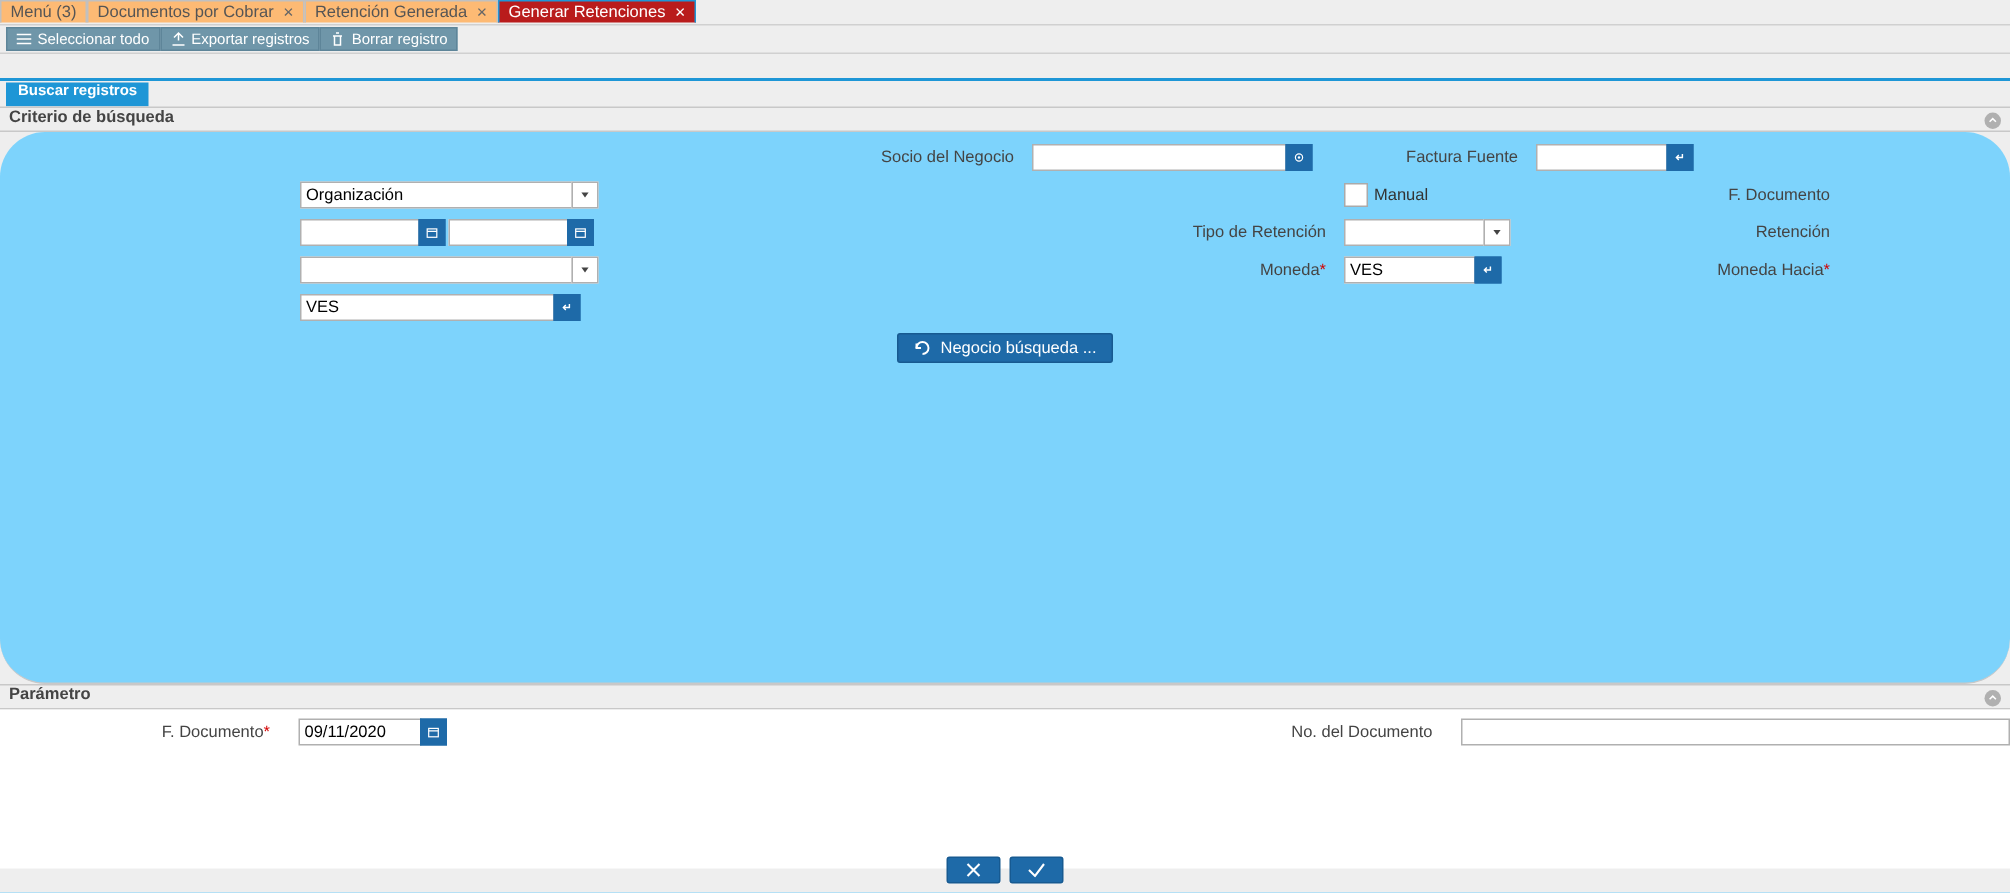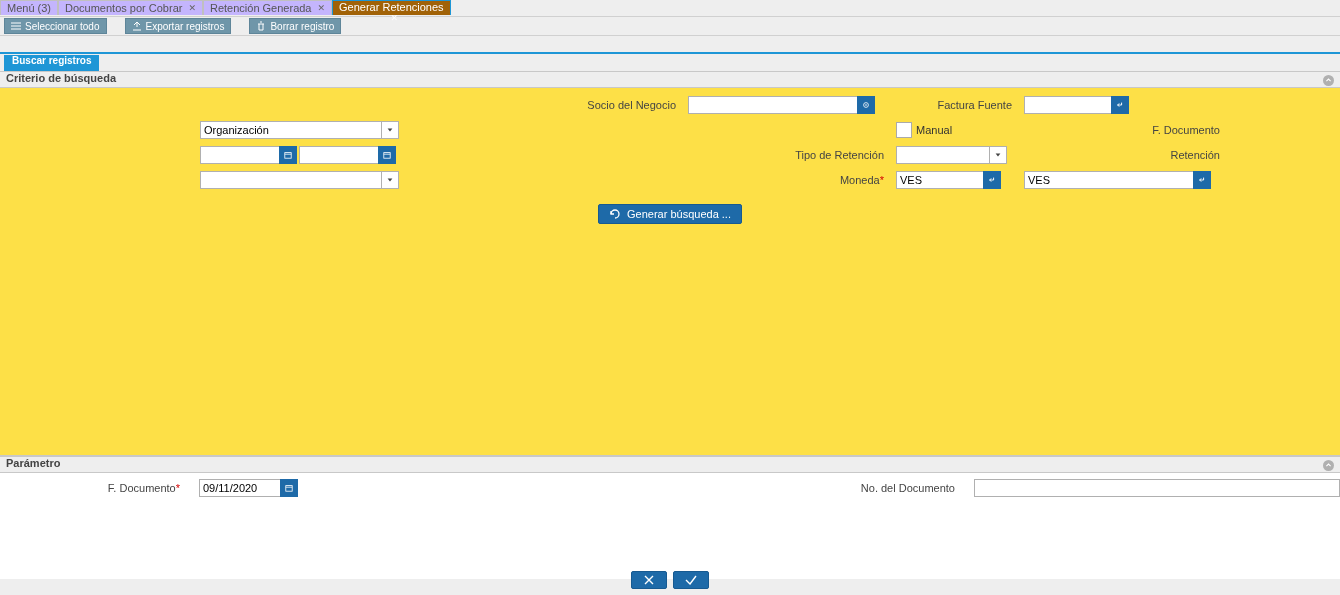--- a/index.html
+++ b/index.html
@@ -26,46 +26,45 @@
   height: 15px;
   display: flex;
   align-items: center;
   padding: 0 6px;
   color: #555;
   border: 1px solid #c0c0c0;
   border-bottom: none;
   margin-right: 0;
   cursor: pointer;
   font-size: 11px;
-  background: #c4b5fd;
+  background: #fdba74;
 }
 .tab.active {
-  background: #a16207;
+  background: #b91c1c;
   color: #ffffff;
   border-color: #1e96d6;
-  flex-direction: column;
 }
 .tab .close-x {
   display: inline-block;
   margin-left: 6px;
   font-size: 9px;
   color: #666;
 }
 .tab.active .close-x { color: #fff; }
 
 
 .toolbar {
   height: 20px;
   background: #eeeeee;
   border-top: 1px solid #d0d0d0;
   border-bottom: 1px solid #d0d0d0;
   display: flex;
   align-items: center;
   padding: 0 4px;
-  gap: 18px;
+  gap: 0;
 }
 .toolbar-btn {
   height: 16px;
   background: #6f96a9;
   color: #fff;
   border: 1px solid #5e8599;
   display: flex;
   align-items: center;
   padding: 0 6px;
   font-size: 10px;
@@ -113,25 +112,26 @@
   border-radius: 50%;
   background: #b0b0b0;
   display: flex;
   align-items: center;
   justify-content: center;
 }
 .panel-header .collapse-knob svg { width: 7px; height: 7px; }
 
 
 .criteria-body {
-  background: #fde047;
+  background: #7dd3fc;
   border-bottom: 1px solid #c8c8c8;
   padding: 8px 0 10px 0;
   height: 368px;  
   position: relative;
+  border-radius: 30px;
 }
 .form-grid {
   display: grid;
   grid-template-columns: 480px 200px 120px 200px;
   column-gap: 8px;
   row-gap: 7px;
   align-items: center;
   width: 940px;
   margin: 0 auto 8px auto;
 }
@@ -420,40 +420,43 @@
     </div>
     <div class="field-wrap">
       <input class="text-input" style="width: 88px;" value="VES">
       <span class="pick-btn blue">
         <svg viewBox="0 0 10 10">
             <path d="M7 2 L7 5 L2 5 M4 3 L2 5 L4 7" stroke="#fff" stroke-width="1.2" fill="none"></path>
           </svg>
       </span>
     </div>
 
+    <div class="lbl">
+      <span>Moneda Hacia</span><span class="req">*</span>
+    </div>
     <div class="field-wrap">
       <input class="text-input" style="width: 170px;" value="VES">
       <span class="pick-btn blue">
         <svg viewBox="0 0 10 10">
             <path d="M7 2 L7 5 L2 5 M4 3 L2 5 L4 7" stroke="#fff" stroke-width="1.2" fill="none"></path>
           </svg>
       </span>
     </div>
     <div></div>
     <div></div>
     <div></div>
   </div>
 
   <div class="start-search-row">
     <div class="start-search-btn">
       <svg viewBox="0 0 12 12" width="12" height="12">
           <path d="M2 6 A4 4 0 1 1 6 10" stroke="#fff" stroke-width="1.3" fill="none"></path>
           <path d="M2 3 L2 6 L5 6" stroke="#fff" stroke-width="1.3" fill="none"></path>
         </svg>
-      <span>Generar búsqueda ...</span>
+      <span>Negocio búsqueda ...</span>
     </div>
   </div>
 </div>
 
 <div class="panel-header">
   <span>Parámetro</span>
   <span class="collapse-knob">
     <svg viewBox="0 0 10 10">
         <path d="M2 6 L5 3 L8 6" stroke="#fff" stroke-width="1.5" fill="none"></path>
       </svg>

